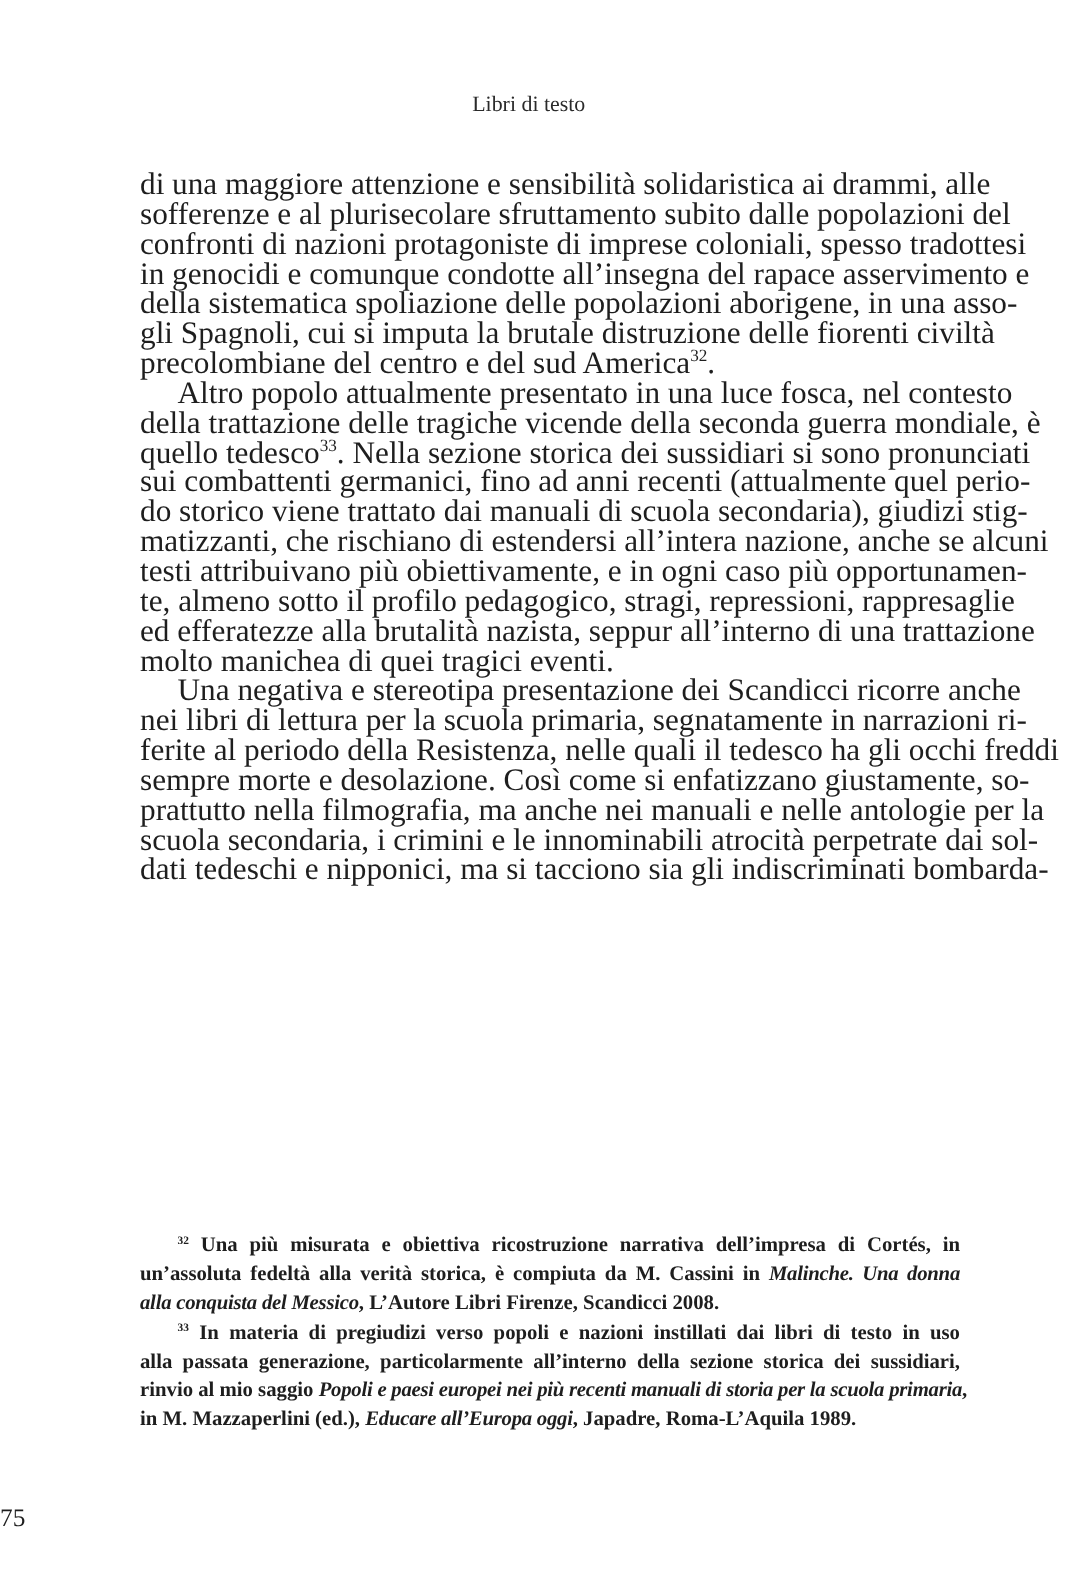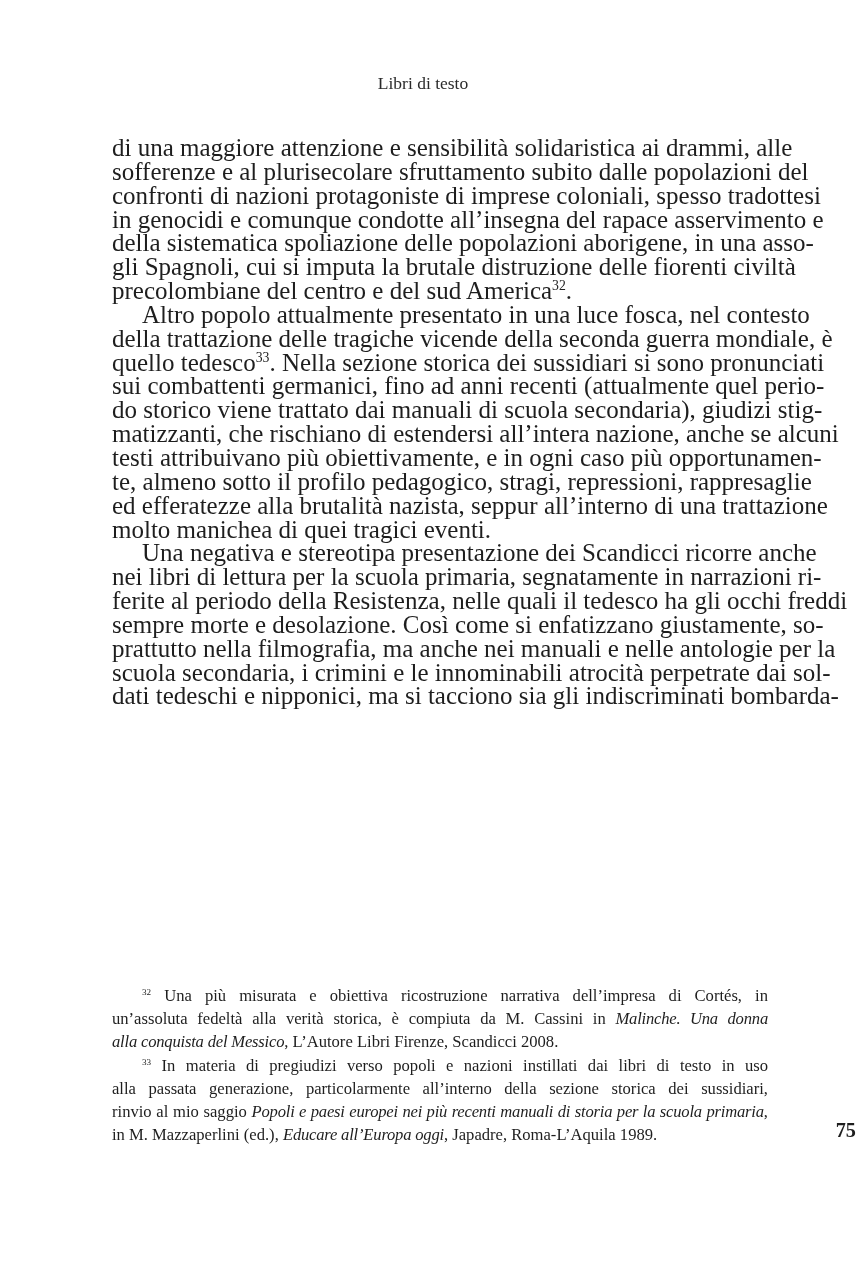--- a/index.html
+++ b/index.html
@@ -58,38 +58,38 @@
     .footnotes {
       position: absolute;
       top: 984px;
       left: 112px;
       width: 656px;
       font-size: 16.6px;
       line-height: 23.2px;
     }
     .footnotes .line {
       height: 23.2px;
+      font-weight: bold;
     }
     .footnotes .line.indent {
       padding-left: 30px;
     }
     em {
       font-style: italic;
       letter-spacing: -0.2px;
     }
     .page-number {
       position: absolute;
-      top: 1117px;
+      top: 1202px;
       left: 0;
       width: 856px;
-      text-align: right;
+      text-align: left;
       font-size: 20.3px;
       line-height: 26px;
       color: #1e1e1e;
-      font-weight: bold;
     }
   </style>
 </head>
 <body>
 
 <div class="running-head">Libri di testo</div>
 
 <div class="body-text">
 
   <div>

